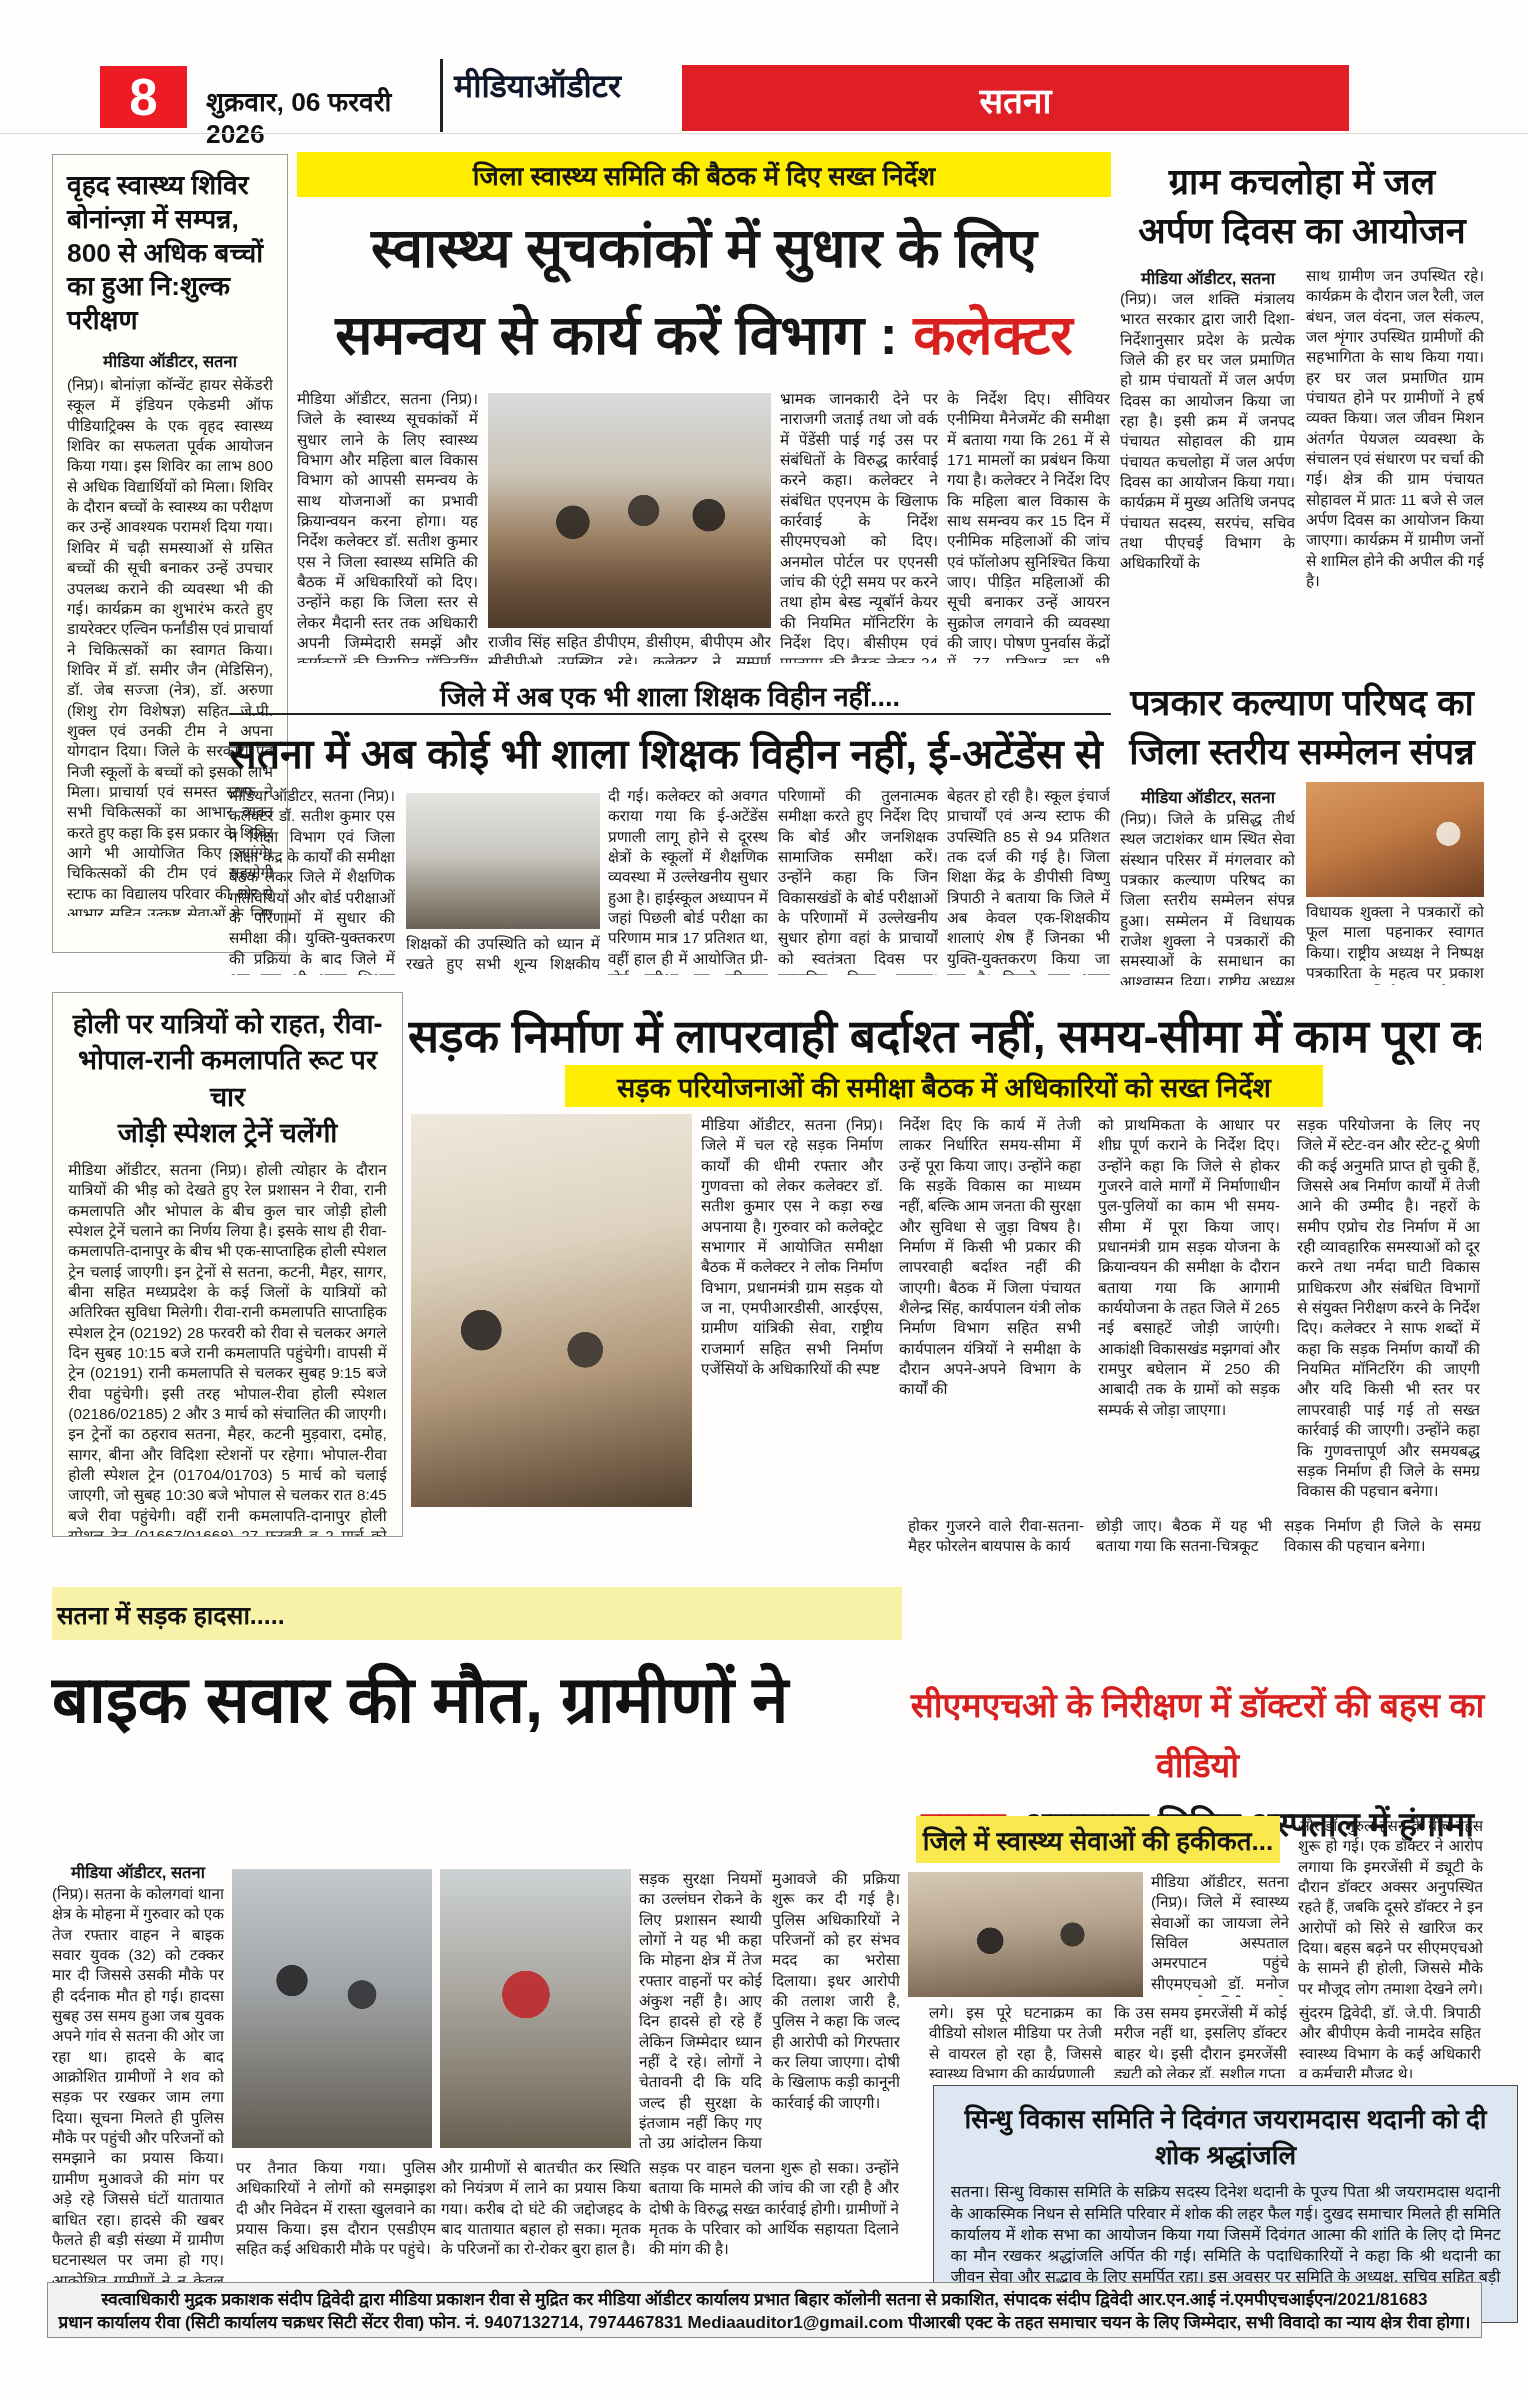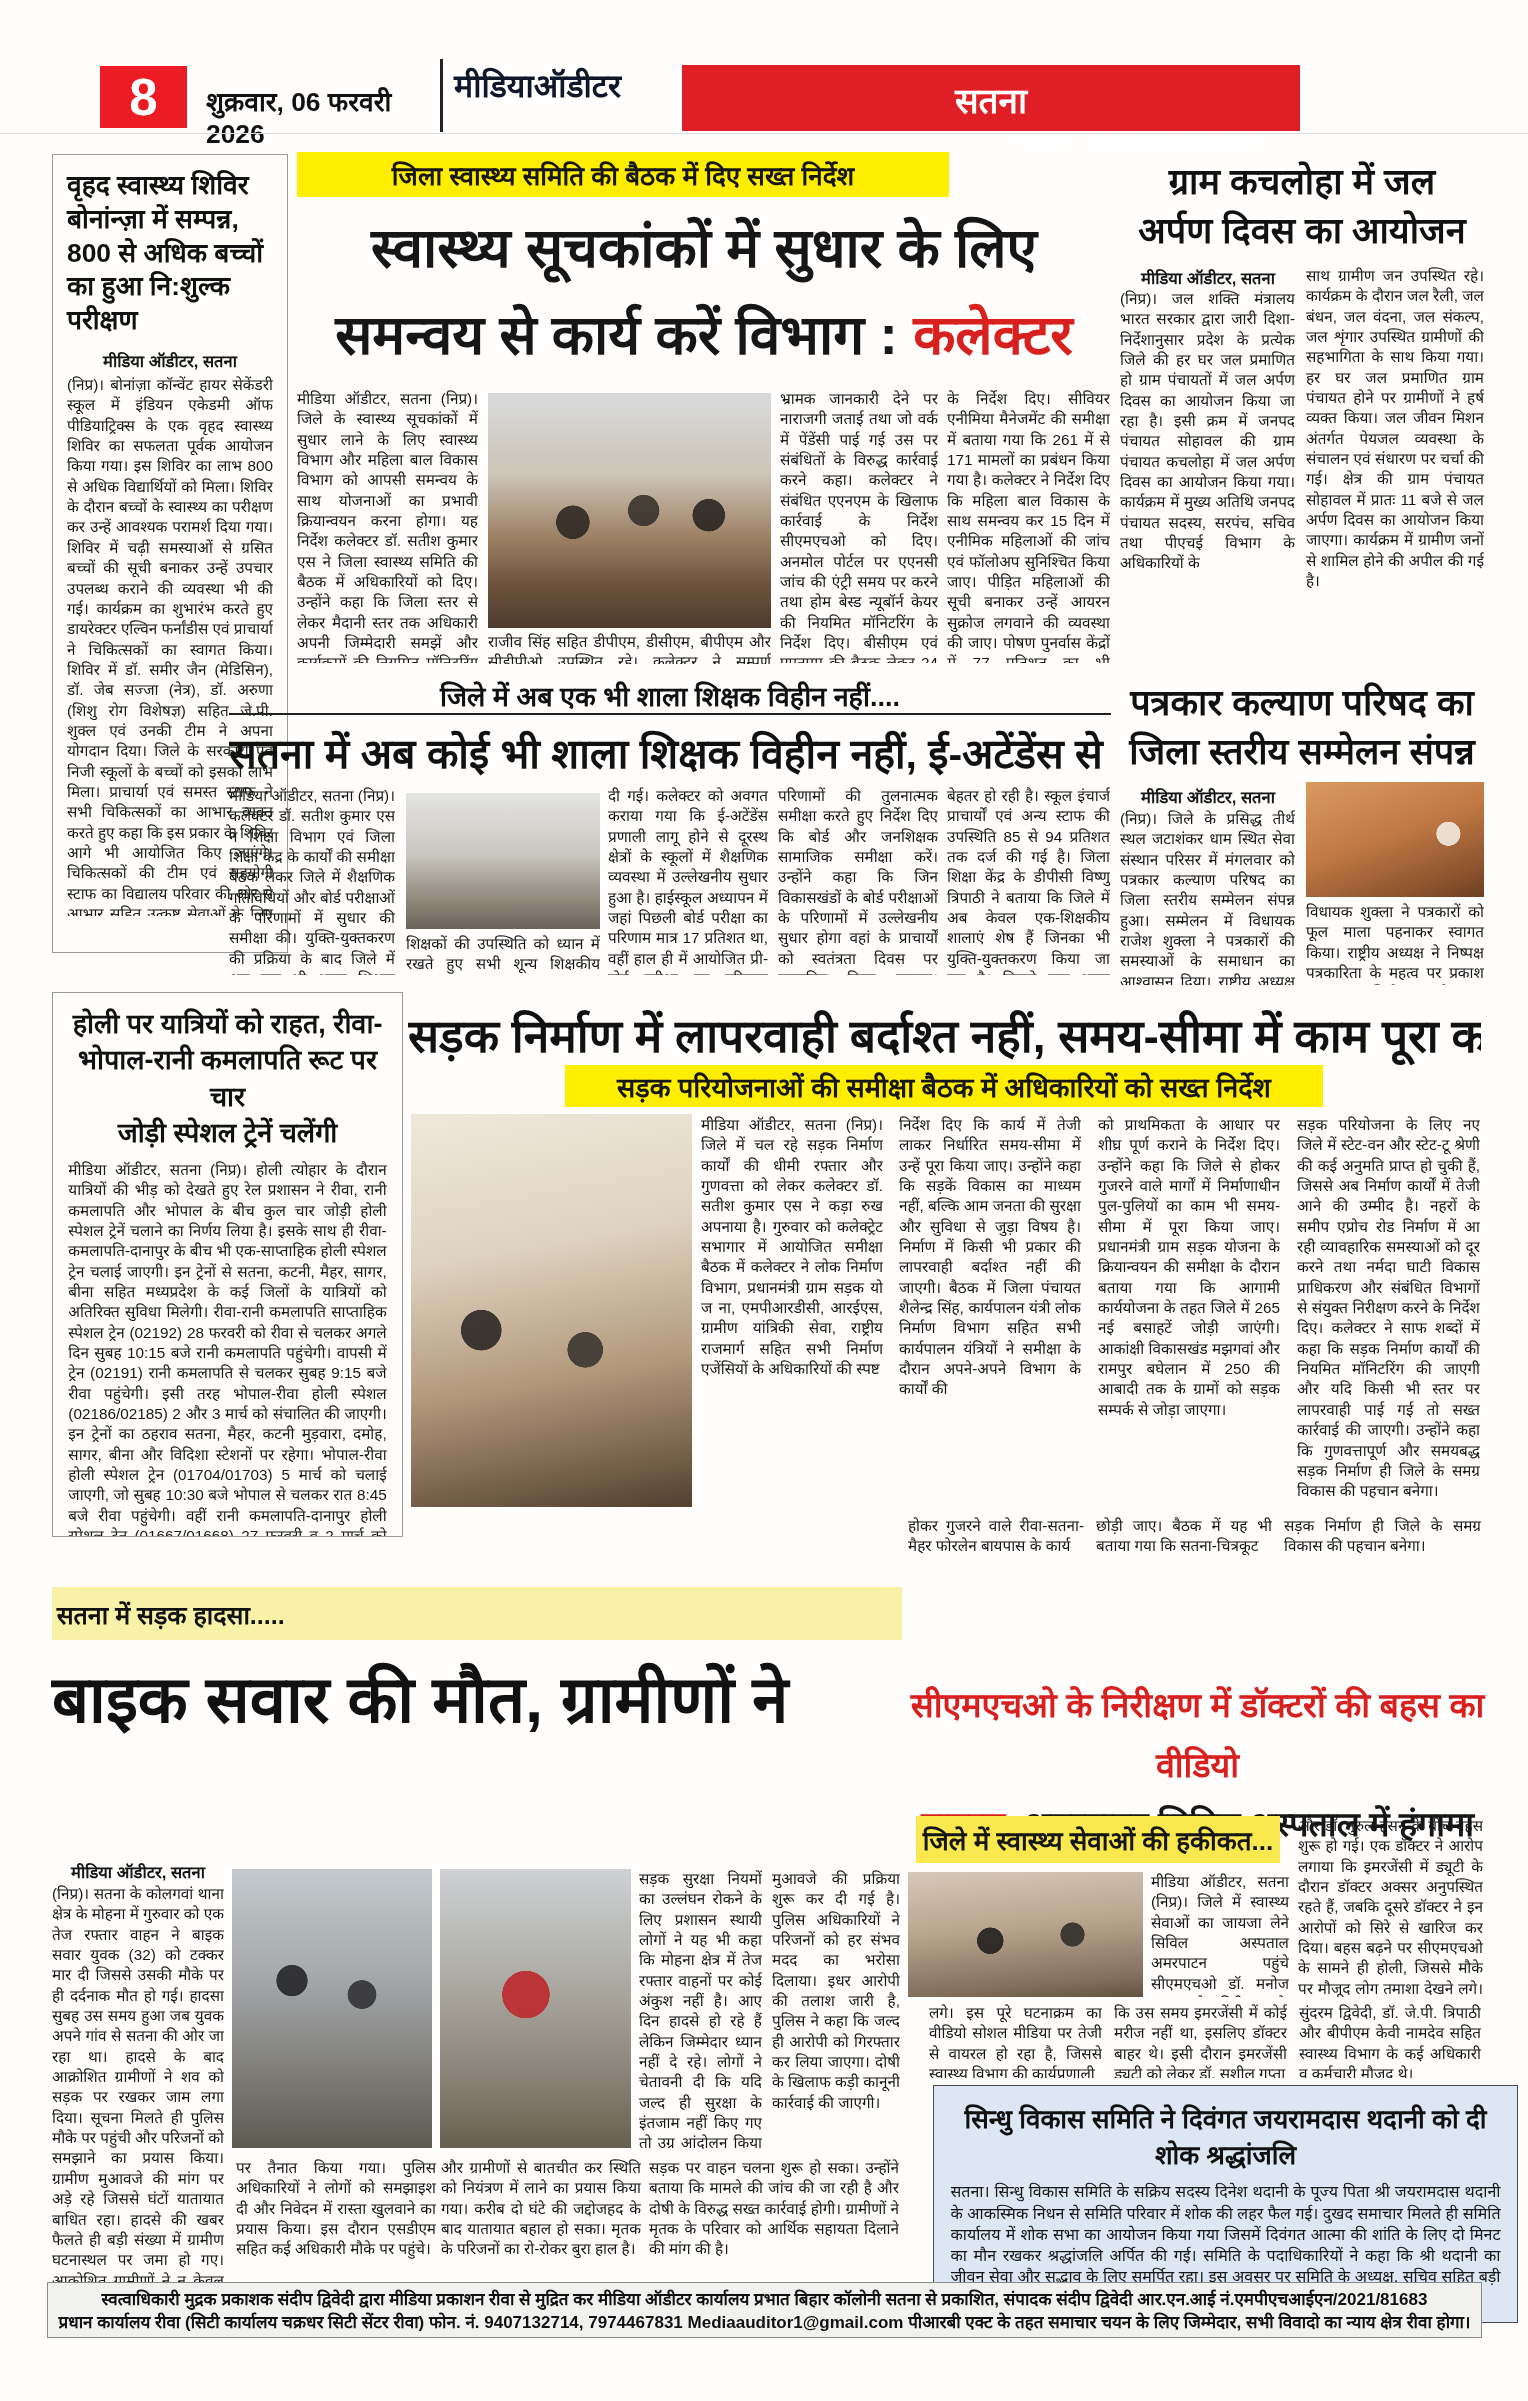--- a/index.html
+++ b/index.html
@@ -21,35 +21,35 @@
 
 <div id="paper">
 
   <div class="abs" style="left:0;top:0;width:1528px;height:134px;">
     <div class="abs" style="left:100px;top:66px;width:87px;height:62px;background:#ed1c24;color:#fff;font-weight:bold;font-size:51px;display:flex;align-items:center;justify-content:center;">
         <span>8</span>
       </div>
     <div class="abs hl" style="left:206px;top:83px;width:235px;font-size:26.4px;">शुक्रवार, 06 फरवरी 2026</div>
     <div class="abs rule" style="left:440px;top:59px;width:2.9px;height:73px;"></div>
     <div class="abs" style="left:454px;top:63px;width:235px;font-size:32px;font-weight:bold;color:#0f172a;white-space:nowrap;">मीडियाऑडीटर</div>
-    <div class="abs" style="left:682px;top:65px;width:618px;height:66px;background:#e01e26;">
+    <div class="abs" style="left:682px;top:65px;width:667px;height:66px;background:#e01e26;">
       <div class="abs" style="left:0;top:10.6px;width:100%;text-align:center;color:#fff;font-weight:bold;font-size:35px;">सतना</div>
       <div class="abs" style="right:32px;top:22px;color:#fff;font-size:20px;font-weight:bold;font-family:'Liberation Serif','DejaVu Serif',serif;font-style:italic;margin-top:44px;">Epaper- dainikmediaauditor.in</div>
     </div>
     <div class="abs" style="left:0;top:133px;width:1528px;height:1.2px;background:#ddd;"></div>
   </div>
 
   <div class="abs boxed" style="left:52px;top:154px;width:236px;height:799px;padding:14px;box-sizing:border-box;">
     <div class="hl" style="font-size:26.4px;line-height:1.28;">वृहद स्वास्थ्य शिविर बोनांन्ज़ा में सम्पन्न, 800 से अधिक बच्चों का हुआ नि:शुल्क परीक्षण</div>
     <div class="byline" style="margin-top:10.6px;">मीडिया ऑडीटर, सतना</div>
     <div class="bodytext" style="height:541px;margin-top:3.5px;">(निप्र)। बोनांज़ा कॉन्वेंट हायर सेकेंडरी स्कूल में इंडियन एकेडमी ऑफ पीडियाट्रिक्स के एक वृहद स्वास्थ्य शिविर का सफलता पूर्वक आयोजन किया गया। इस शिविर का लाभ 800 से अधिक विद्यार्थियों को मिला। शिविर के दौरान बच्चों के स्वास्थ्य का परीक्षण कर उन्हें आवश्यक परामर्श दिया गया। शिविर में चढ़ी समस्याओं से ग्रसित बच्चों की सूची बनाकर उन्हें उपचार उपलब्ध कराने की व्यवस्था भी की गई। कार्यक्रम का शुभारंभ करते हुए डायरेक्टर एल्विन फर्नांडीस एवं प्राचार्या ने चिकित्सकों का स्वागत किया। शिविर में डॉ. समीर जैन (मेडिसिन), डॉ. जेब सज्जा (नेत्र), डॉ. अरुणा (शिशु रोग विशेषज्ञ) सहित जे.पी. शुक्ल एवं उनकी टीम ने अपना योगदान दिया। जिले के सरकारी एवं निजी स्कूलों के बच्चों को इसका लाभ मिला। प्राचार्या एवं समस्त स्टाफ ने सभी चिकित्सकों का आभार व्यक्त करते हुए कहा कि इस प्रकार के शिविर आगे भी आयोजित किए जाएंगे। चिकित्सकों की टीम एवं सहयोगी स्टाफ का विद्यालय परिवार की ओर से आभार सहित उत्कृष्ट सेवाओं के लिए सम्मान किया गया। इस अवसर पर डॉ. श्रीवास्तव ने आभार प्रदर्शन किया।</div>
   </div>
 
   <div>
-    <div class="abs kicker-yellow" style="left:297px;top:152px;width:652px;height:45px;font-size:26px;">जिला स्वास्थ्य समिति की बैठक में दिए सख्त निर्देश</div>
+    <div class="abs kicker-yellow" style="left:297px;top:152px;width:814px;height:45px;font-size:26px;">जिला स्वास्थ्य समिति की बैठक में दिए सख्त निर्देश</div>
     <div class="abs center" style="left:297px;top:205px;width:814px;font-size:55px;font-weight:bold;line-height:1.58;">
       <span>स्वास्थ्य सूचकांकों में सुधार के लिए</span><br>
       <span>समन्वय से कार्य करें विभाग : </span><span class="red">कलेक्टर</span>
     </div>
     <div class="abs photo" style="left:488px;top:393px;width:283px;height:235px;background:
          radial-gradient(circle at 30% 55%, rgba(40,35,30,.85) 0 16.5px, rgba(40,35,30,0) 17px),
          radial-gradient(circle at 55% 50%, rgba(50,45,40,.85) 0 15.3px, rgba(50,45,40,0) 16px),
          radial-gradient(circle at 78% 52%, rgba(35,30,28,.85) 0 16px, rgba(35,30,28,0) 16.5px),
          linear-gradient(180deg,#d8dadc 0%,#cbc4b6 35%,#9b7f62 62%,#6b523c 82%,#4e3b2b 100%);"></div>
     <div class="abs bodytext" style="left:297px;top:389px;width:181px;height:274px;">मीडिया ऑडीटर, सतना (निप्र)। जिले के स्वास्थ्य सूचकांकों में सुधार लाने के लिए स्वास्थ्य विभाग और महिला बाल विकास विभाग को आपसी समन्वय के साथ योजनाओं का प्रभावी क्रियान्वयन करना होगा। यह निर्देश कलेक्टर डॉ. सतीश कुमार एस ने जिला स्वास्थ्य समिति की बैठक में अधिकारियों को दिए। उन्होंने कहा कि जिला स्तर से लेकर मैदानी स्तर तक अधिकारी अपनी जिम्मेदारी समझें और कार्यक्रमों की नियमित मॉनिटरिंग सुनिश्चित करें। बैठक में मुख्य चिकित्सा एवं स्वास्थ्य अधिकारी डॉ. मनोज शुक्ला, डीएचओ डॉ. विजय आरख, डॉ. नलिनी शुक्ला, डॉ. मंजू सिंह, जिला कार्यक्रम अधिकारी</div>

